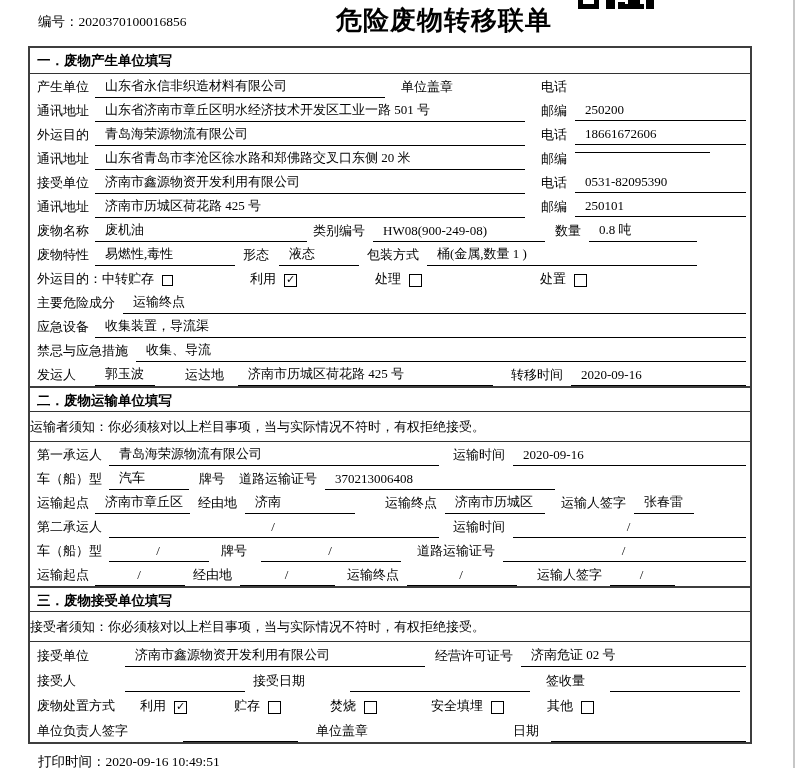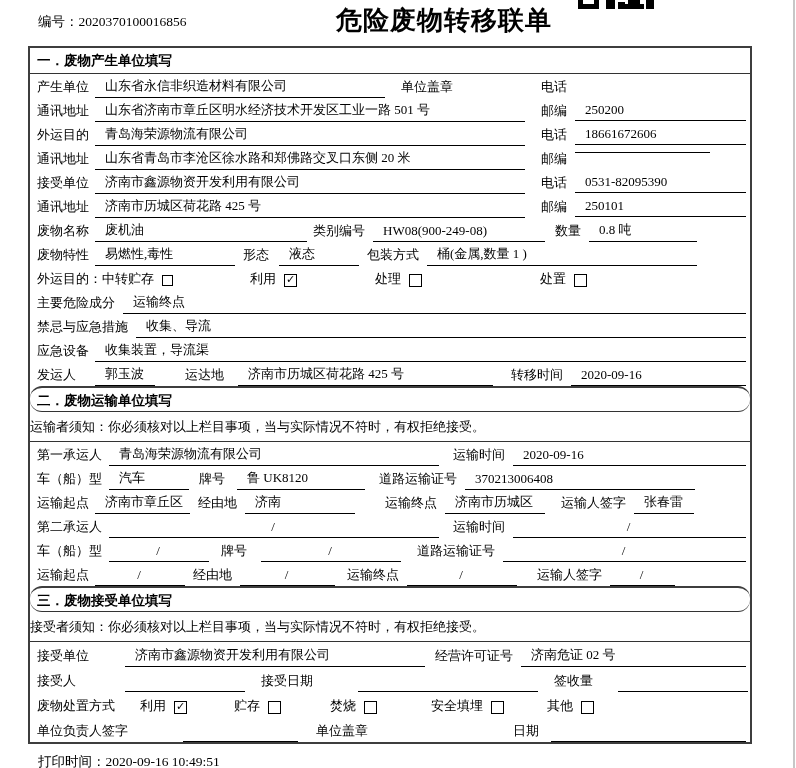--- a/index.html
+++ b/index.html
@@ -9,21 +9,21 @@
   .doc-no{position:absolute;left:38px;top:13px;font-size:13.5px;white-space:nowrap;}
   .title{position:absolute;left:0;right:0;top:3px;text-align:center;padding-left:92px;
          font-family:"Liberation Sans","DejaVu Sans",sans-serif;
          font-size:26px;font-weight:bold;letter-spacing:1px;}
   .qr{position:absolute;left:578px;top:0;}
   .page-edge{position:absolute;right:1px;top:0;width:2px;height:768px;background:#c7c7c7;}
 
   .tbl{position:absolute;left:28px;top:46px;width:724px;border:2px solid #3d3d3d;box-sizing:border-box;background:#fff;}
   .sec-h{box-sizing:border-box;height:26px;padding:4px 7px 0 7px;border-bottom:1px solid #333;
          font-family:"Liberation Sans","DejaVu Sans",sans-serif;font-size:13.5px;font-weight:bold;}
-  .sec-top{border-top:2px solid #3d3d3d;border-radius:12px;}
+  .sec-top{border-top:2px solid #3d3d3d;}
   .notice{box-sizing:border-box;height:30px;display:flex;align-items:center;padding:0 0;
           border-bottom:1px solid #333;white-space:nowrap;}
   .row{display:flex;align-items:flex-end;height:24px;padding:0 4px 0 7px;box-sizing:border-box;}
   .row25{height:25px;}
   .row>*{flex-shrink:0;}
   .lbl{white-space:nowrap;padding-bottom:2px;}
   .u{border-bottom:1px solid #000;white-space:nowrap;padding:0 2px 2px 10px;box-sizing:border-box;overflow:hidden;}
   .grow{flex:1 1 auto;}
   .slash{text-align:center;padding-left:0;}
   .rgt{margin-left:auto;width:205px;display:flex;align-items:flex-start;}
@@ -138,27 +138,27 @@
     <span class="lbl" style="margin-left:118px">处置</span>
     <span class="cb"></span>
   </div>
 
   <div class="row">
     <span class="lbl">主要危险成分</span>
     <span class="u grow" style="margin-left:8px">运输终点</span>
   </div>
 
   <div class="row">
+    <span class="lbl" style="width:58px">应急设备</span>
+    <span class="u grow">收集装置，导流渠</span>
+  </div>
+
+  <div class="row">
     <span class="lbl">禁忌与应急措施</span>
     <span class="u grow" style="margin-left:8px">收集、导流</span>
-  </div>
-
-  <div class="row">
-    <span class="lbl" style="width:58px">应急设备</span>
-    <span class="u grow">收集装置，导流渠</span>
   </div>
 
   <div class="row">
     <span class="lbl" style="width:58px">发运人</span>
     <span class="u" style="width:60px">郭玉波</span>
     <span class="lbl" style="margin-left:30px">运达地</span>
     <span class="u" style="width:255px;margin-left:14px">济南市历城区荷花路 425 号</span>
     <span class="lbl" style="margin-left:18px">转移时间</span>
     <span class="u grow" style="margin-left:8px">2020-09-16</span>
   </div>
@@ -170,21 +170,20 @@
     <span class="lbl" style="width:72px">第一承运人</span>
     <span class="u" style="width:330px">青岛海荣源物流有限公司</span>
     <span class="lbl" style="margin-left:14px">运输时间</span>
     <span class="u grow" style="margin-left:8px">2020-09-16</span>
   </div>
 
   <div class="row">
     <span class="lbl" style="width:72px">车（船）型</span>
     <span class="u" style="width:80px">汽车</span>
     <span class="lbl" style="margin-left:10px">牌号</span>
-    <span class="u" style="width:128px;margin-left:12px">鲁 UK8120</span>
     <span class="lbl" style="margin-left:14px">道路运输证号</span>
     <span class="u" style="width:230px;margin-left:8px">370213006408</span>
   </div>
 
   <div class="row">
     <span class="lbl" style="width:58px">运输起点</span>
     <span class="u" style="width:95px">济南市章丘区</span>
     <span class="lbl" style="margin-left:8px">经由地</span>
     <span class="u" style="width:110px;margin-left:8px">济南</span>
     <span class="lbl" style="margin-left:30px">运输终点</span>
@@ -226,21 +225,21 @@
   <div class="row row25">
     <span class="lbl" style="width:58px">接受单位</span>
     <span class="u" style="width:300px;margin-left:30px">济南市鑫源物资开发利用有限公司</span>
     <span class="lbl" style="margin-left:10px">经营许可证号</span>
     <span class="u grow" style="margin-left:8px">济南危证 02 号</span>
   </div>
 
   <div class="row row25">
     <span class="lbl" style="width:58px">接受人</span>
     <span class="u" style="width:120px;margin-left:30px"></span>
-    <span class="lbl" style="margin-left:16px">接受日期</span>
+    <span class="lbl" style="margin-left:8px">接受日期</span>
     <span class="u" style="width:180px;margin-left:45px"></span>
     <span class="lbl" style="margin-left:16px">签收量</span>
     <span class="u" style="width:130px;margin-left:25px"></span>
   </div>
 
   <div class="row row25">
     <span class="lbl">废物处置方式</span>
     <span class="lbl" style="margin-left:25px">利用</span>
     <span class="cb">✓</span>
     <span class="lbl" style="margin-left:47px">贮存</span>

